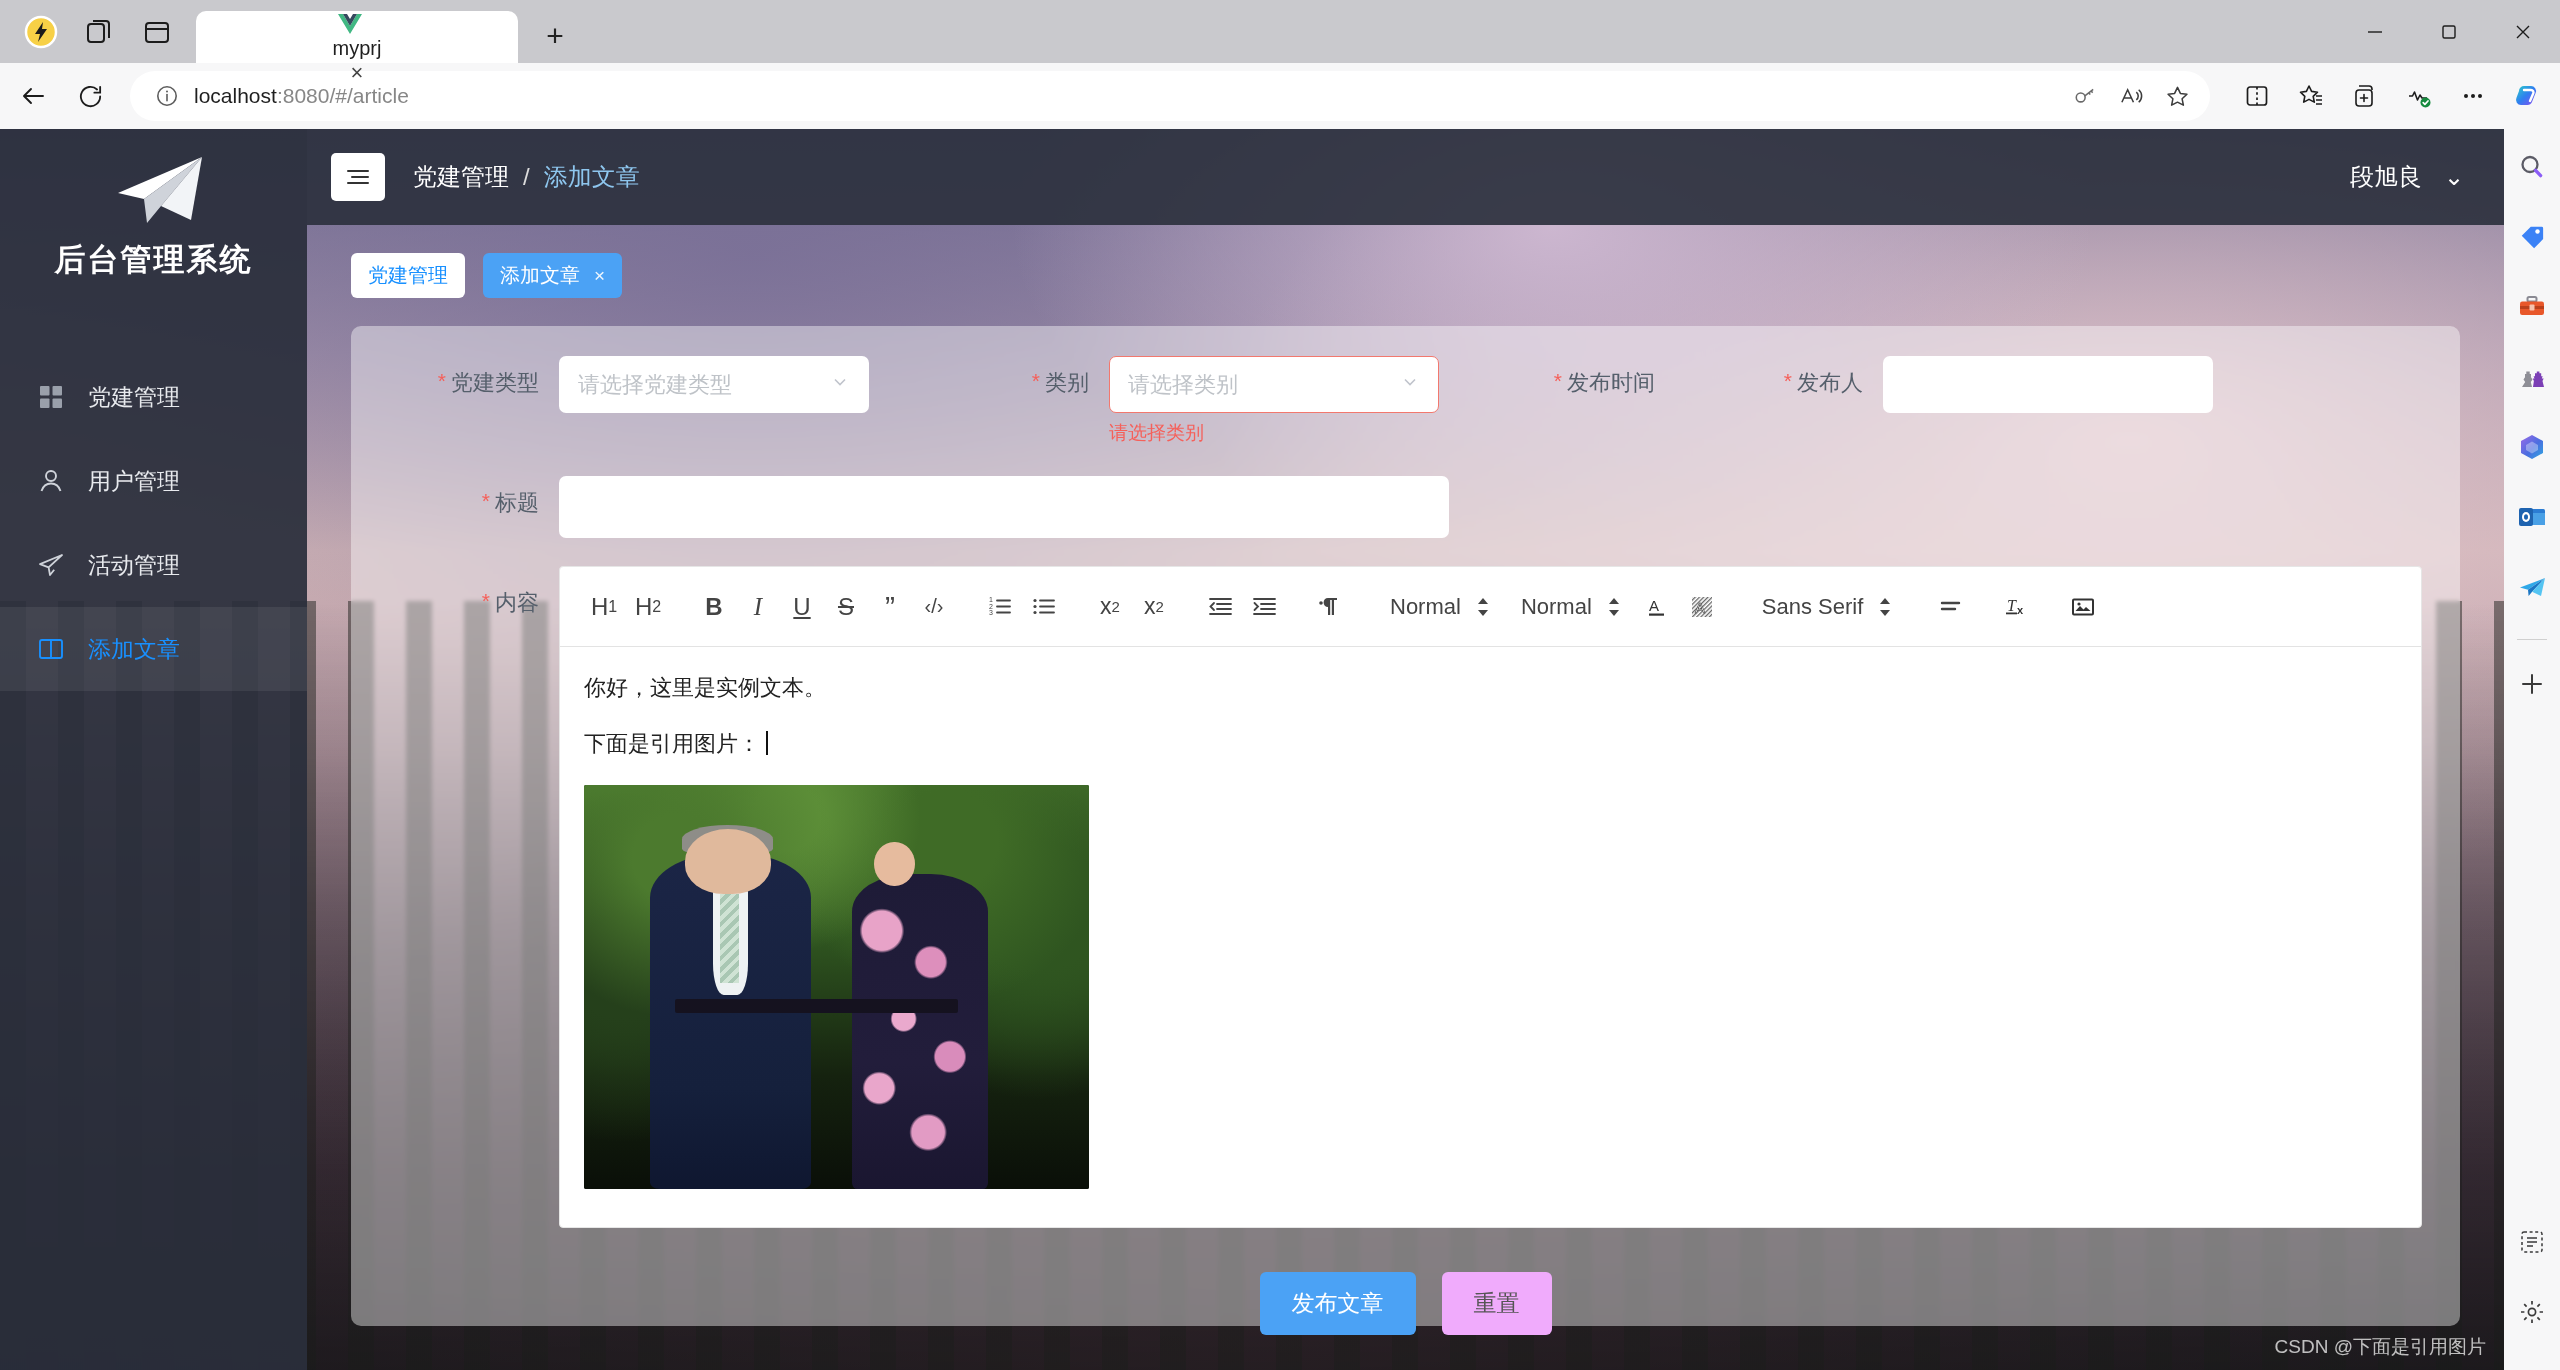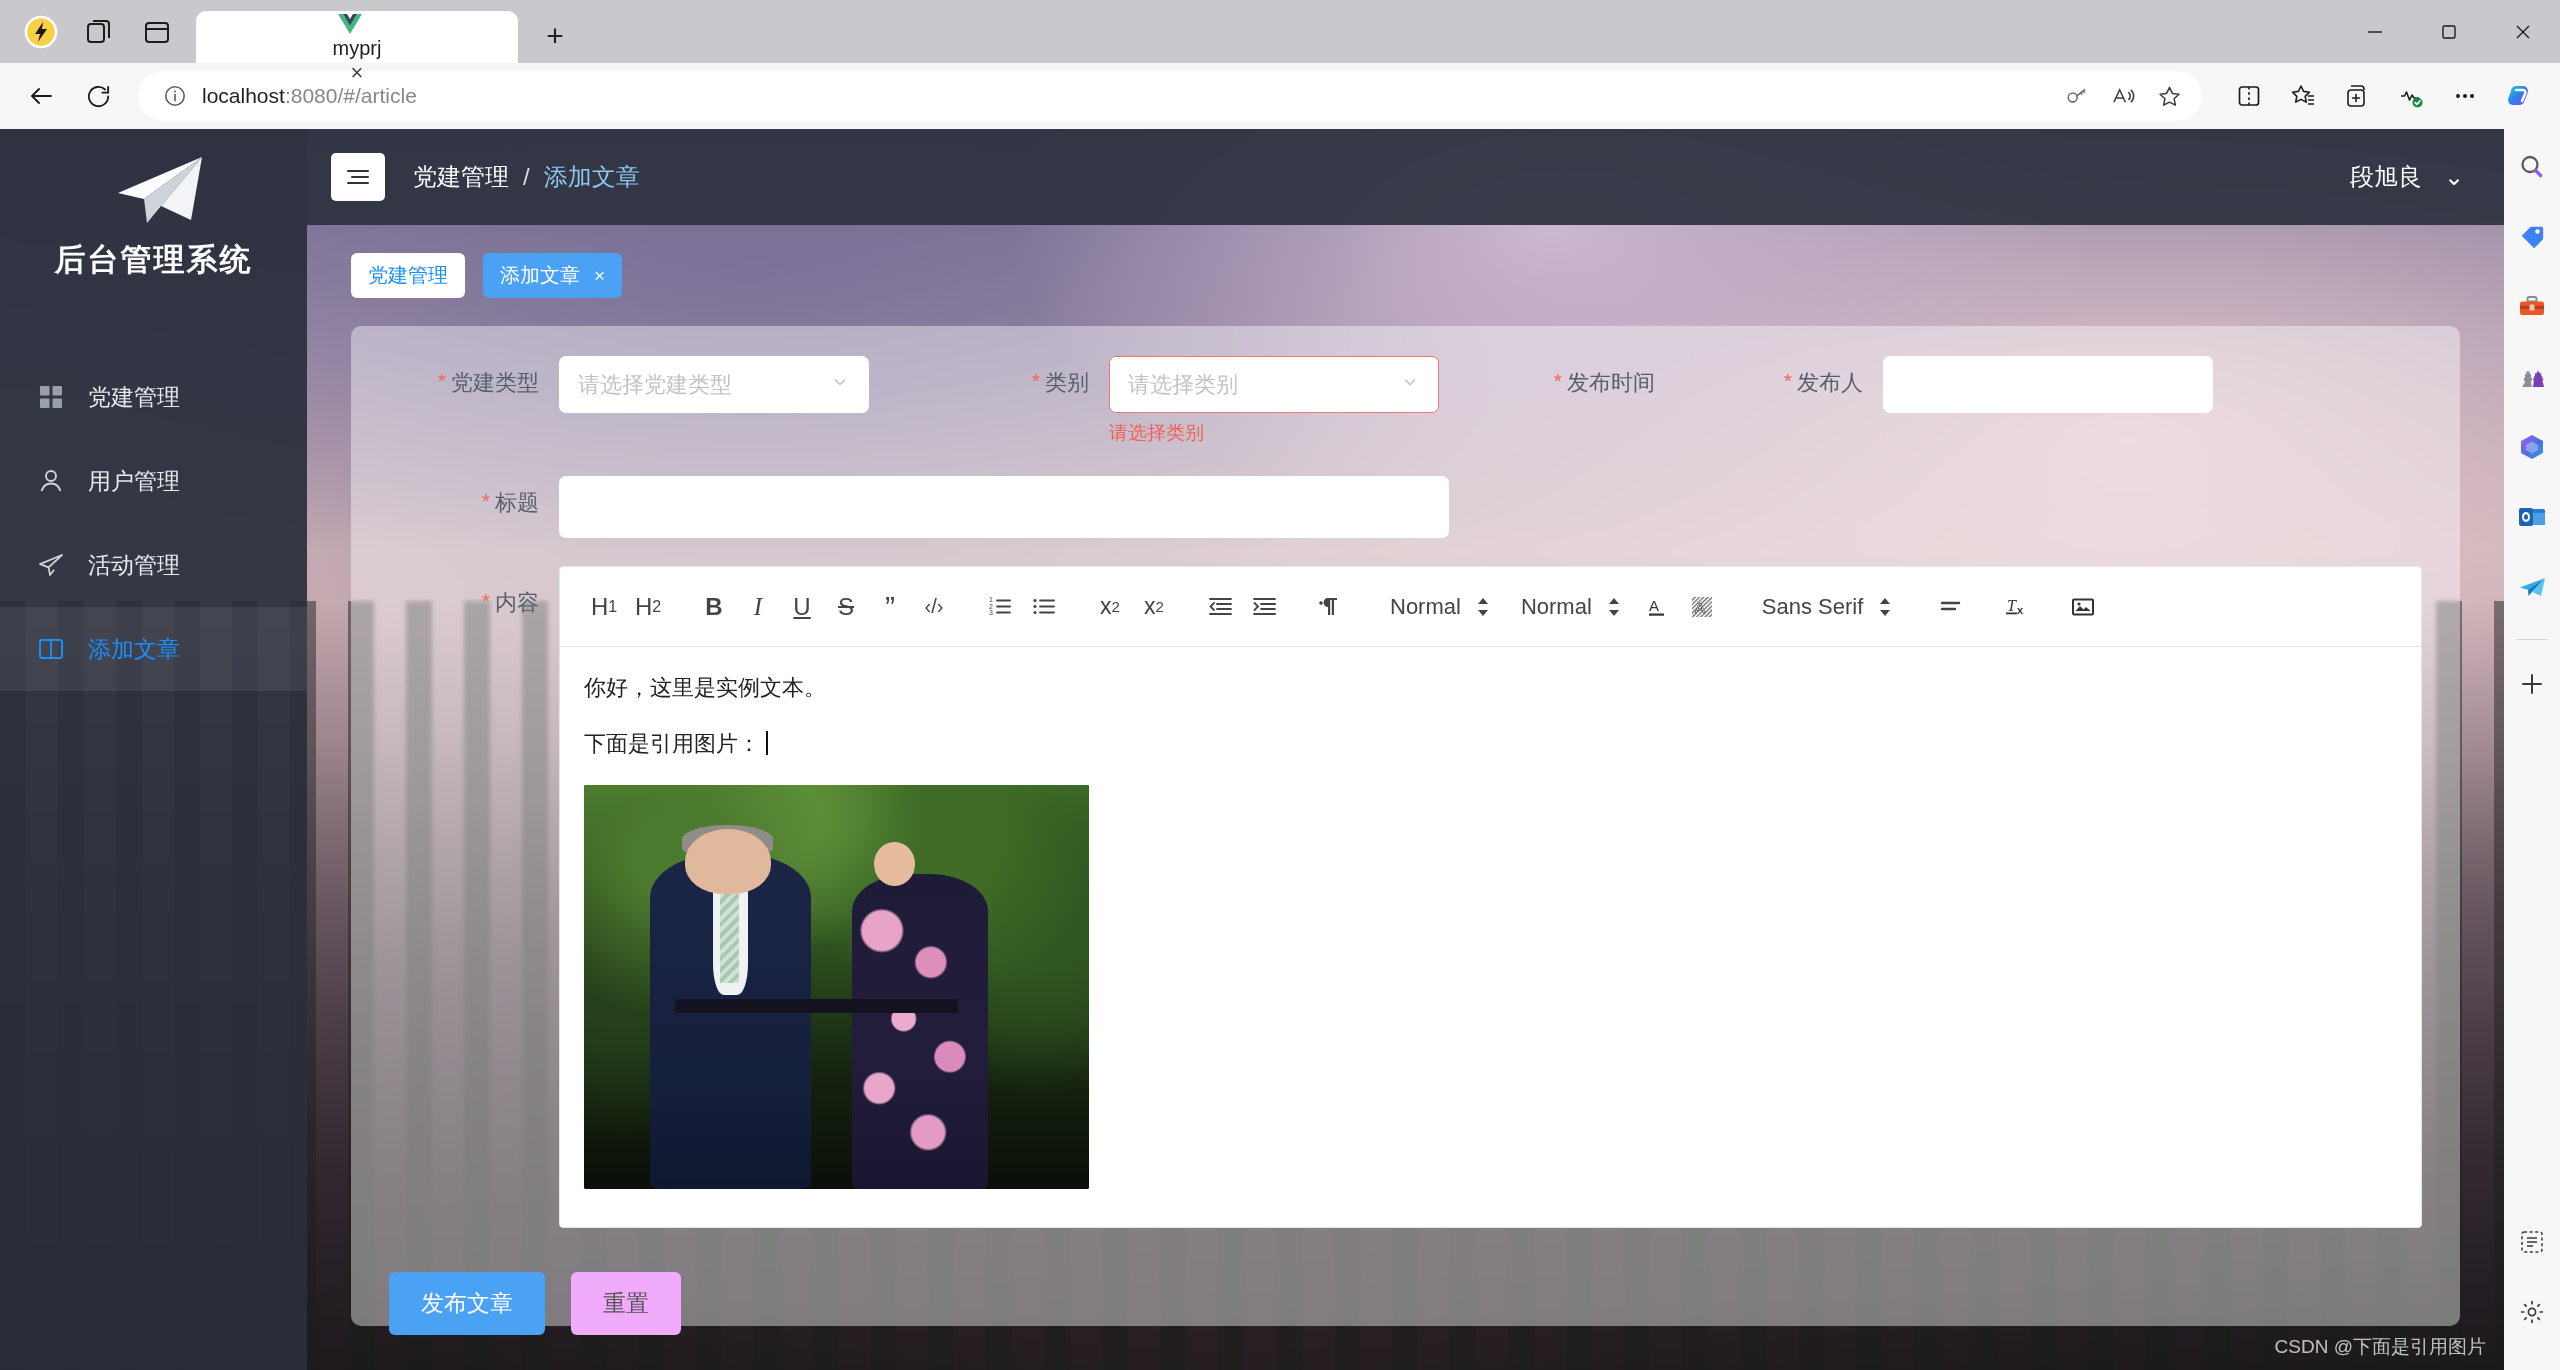--- a/index.html
+++ b/index.html
@@ -31,21 +31,21 @@
   .tab .favicon { width: 26px; height: 26px; margin-right: 14px; flex: none; }
   .tab .ttitle { font-size: 20px; color: #1f1f1f; flex: 1; }
   .tab .tclose { width: 30px; height: 30px; display:flex; align-items:center; justify-content:center; color:#444; font-size: 22px; }
   .newtab {
     width: 46px; height: 46px; margin-left: 14px; margin-bottom: 4px; display:flex;
     align-items:center; justify-content:center; font-size: 30px; color:#222; font-weight: 300;
   }
   .wincontrols { position: absolute; right: 0; top: 0; display: flex; height: 63px; }
   .wc { width: 74px; height: 63px; display:flex; align-items:center; justify-content:center; color:#1c1c1c; }
 
-  .navbar { height: 66px; background: #f7f7f8; display: flex; align-items: center; padding: 0 14px; }
+  .navbar { height: 66px; background: #f7f7f8; display: flex; align-items: center; padding: 0 6px; }
   .navbtn { width: 56px; height: 56px; display:flex; align-items:center; justify-content:center; color:#1c1c1c; flex:none; }
   .omnibox {
     flex: 1; height: 50px; background: #fff; border-radius: 25px; display:flex;
     align-items:center; padding: 0 10px 0 20px; margin: 0 12px; min-width: 0;
   }
   .omnibox .infoic { width: 34px; height: 34px; flex:none; display:flex; align-items:center; justify-content:center; color: #5d5d5d;}
   .url { flex: 1; font-size: 21px; color: #1f1f1f; margin-left: 10px; white-space: nowrap; }
   .url .dim { color: #878787; }
   .obicons { display:flex; align-items:center; }
   .obic { width: 46px; height: 46px; display:flex; align-items:center; justify-content:center; color:#4a4a4a; }
@@ -172,21 +172,21 @@
   }
   .updown { display:flex; flex-direction:column; gap: 4px; color:#444; }
   .qarea { padding: 26px 24px 34px 24px; height: 580px; }
   .qline { font-size: 22px; color: #222; margin-bottom: 26px; }
   .qcursor { display:inline-block; width:2px; height:24px; background:#111; vertical-align:-4px; margin-left:6px; }
   .photo {
     width: 505px; height: 404px; border-radius: 2px; position: relative; overflow:hidden;
     background: #0d140c;
   }
 
-  .actions { margin-top: 44px; display:flex; gap: 26px; }
+  .actions { margin-top: 44px; display:flex; justify-content:center; gap: 26px; }
   .btn {
     font-size: 23px; border-radius: 6px; padding: 16px 32px; display:flex;
     align-items:center; justify-content:center;
   }
   .btn.primary { background:#4ba2f5; color:#fff; }
   .btn.plain { background:#f0abfc; color:#555; }
 
   .watermark {
     position:absolute; right: 18px; bottom: 10px; color: rgba(255,255,255,.72);
     font-size: 19px; z-index: 20; white-space: nowrap;

